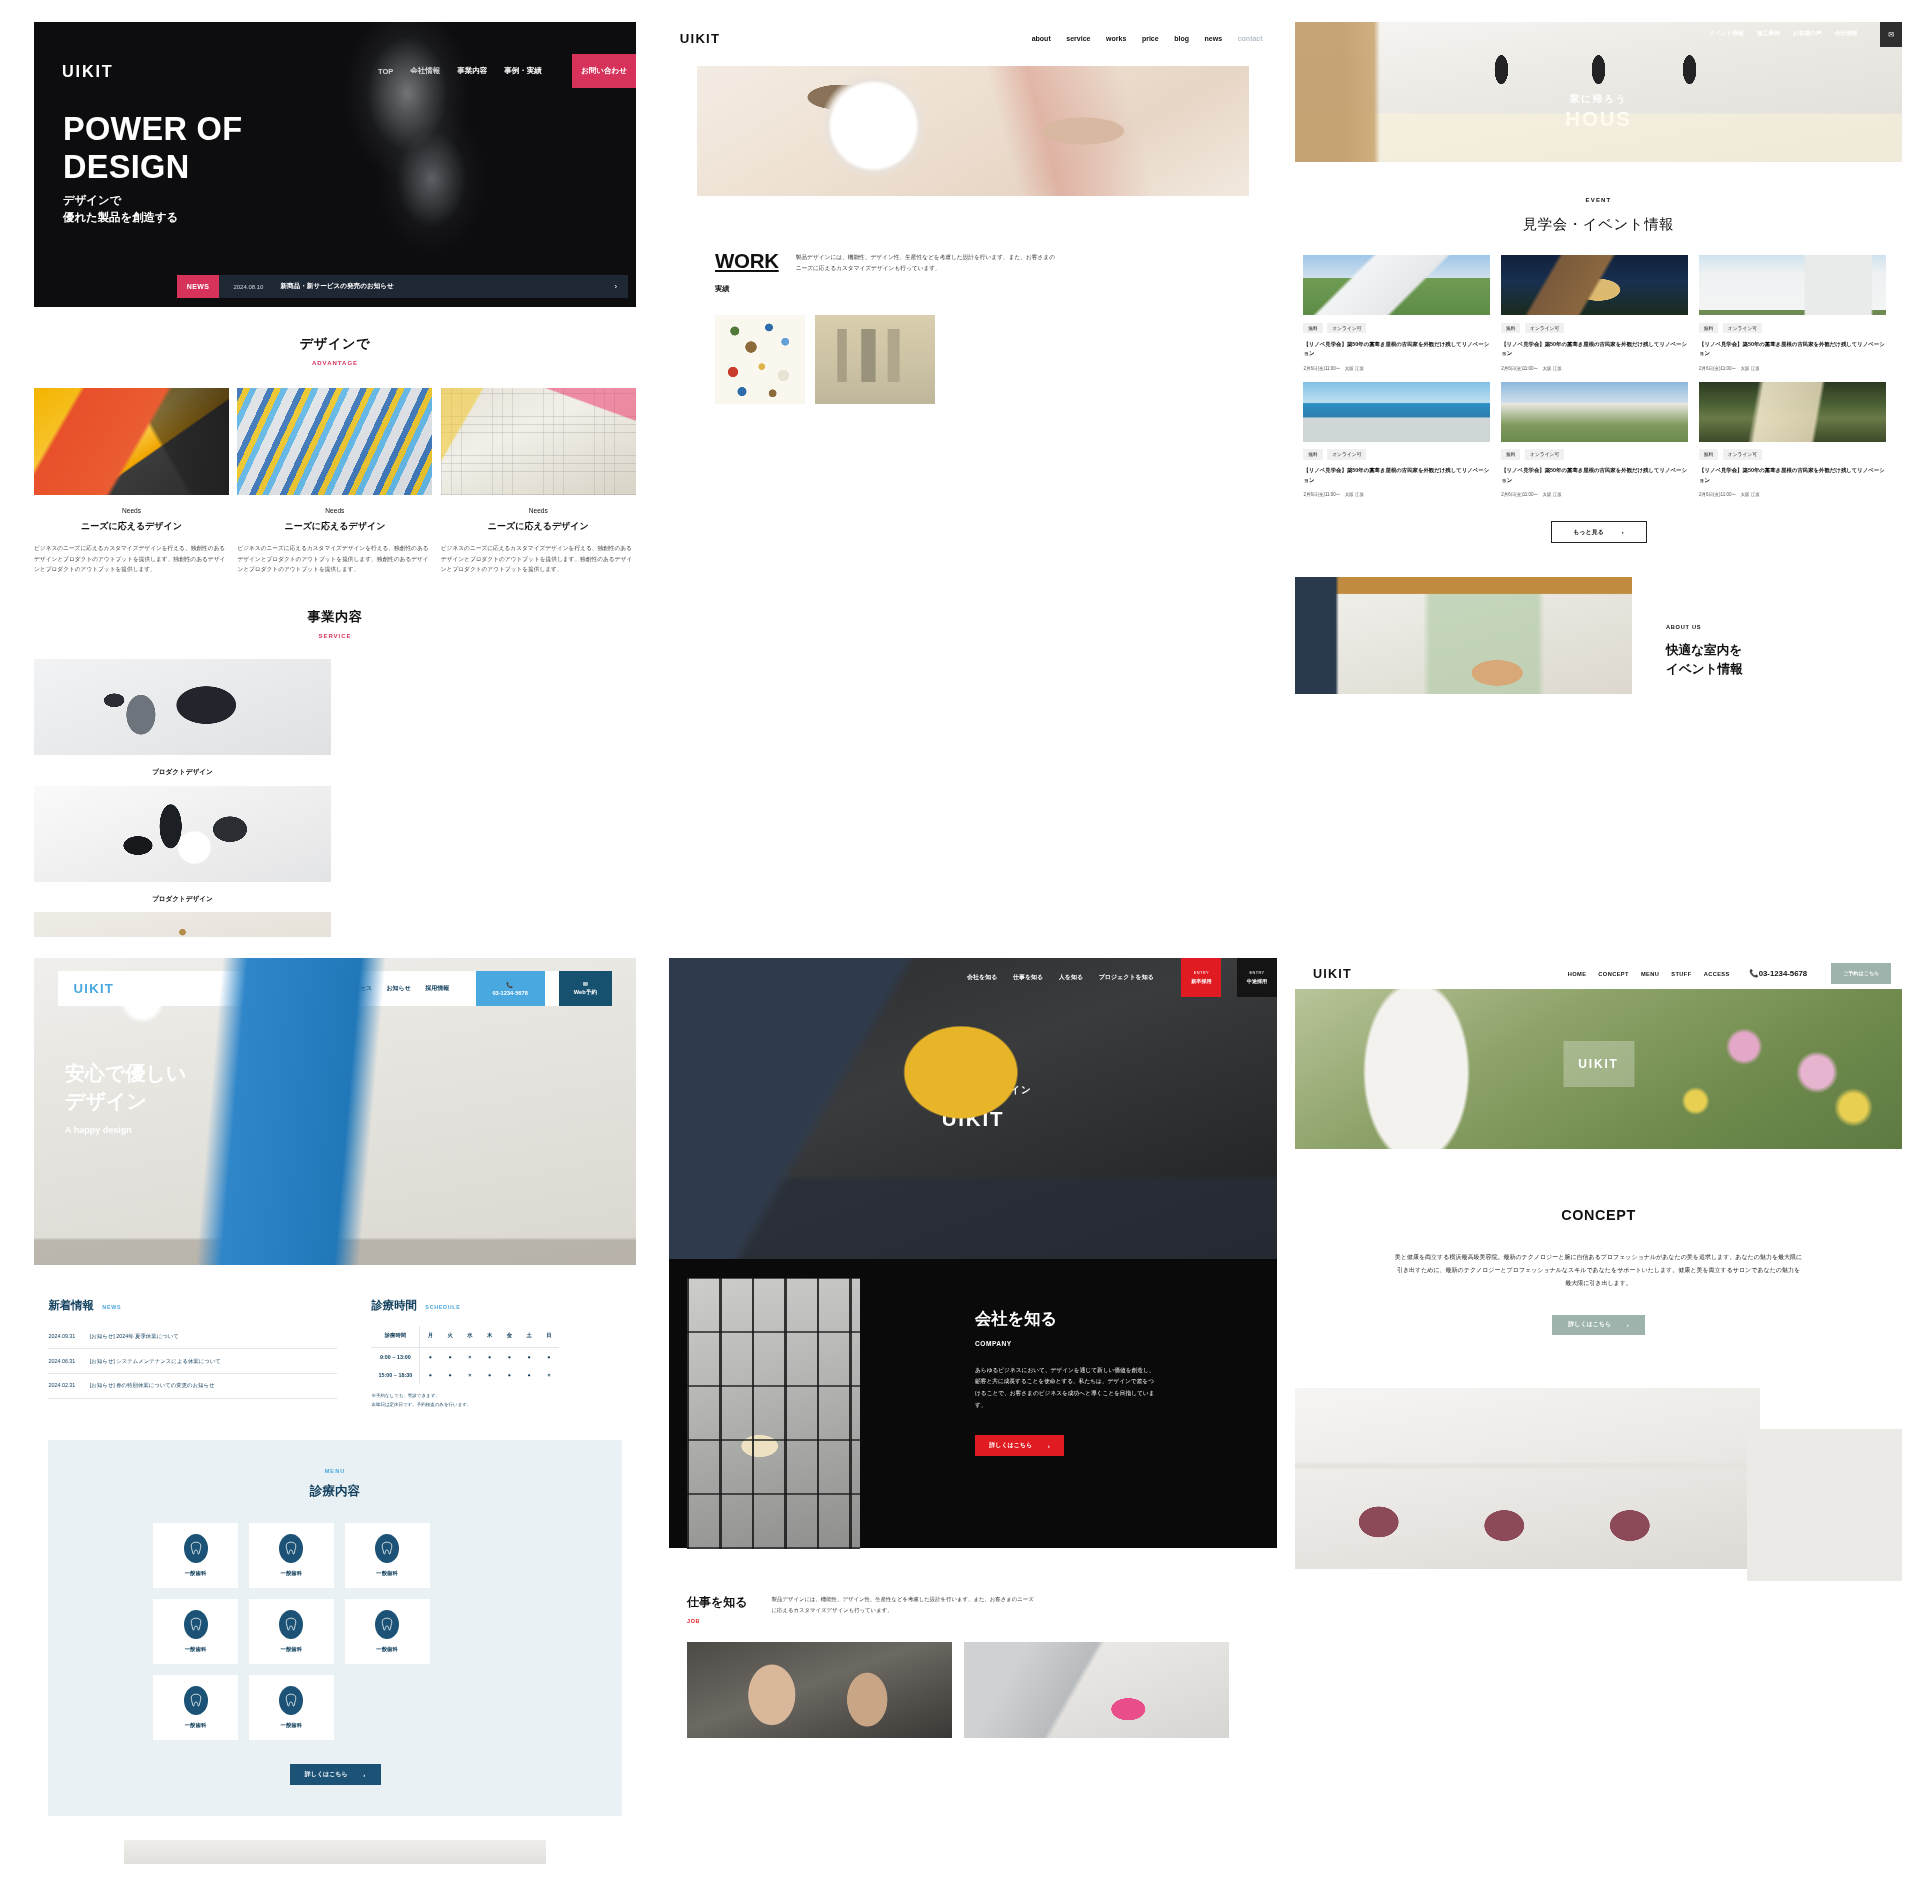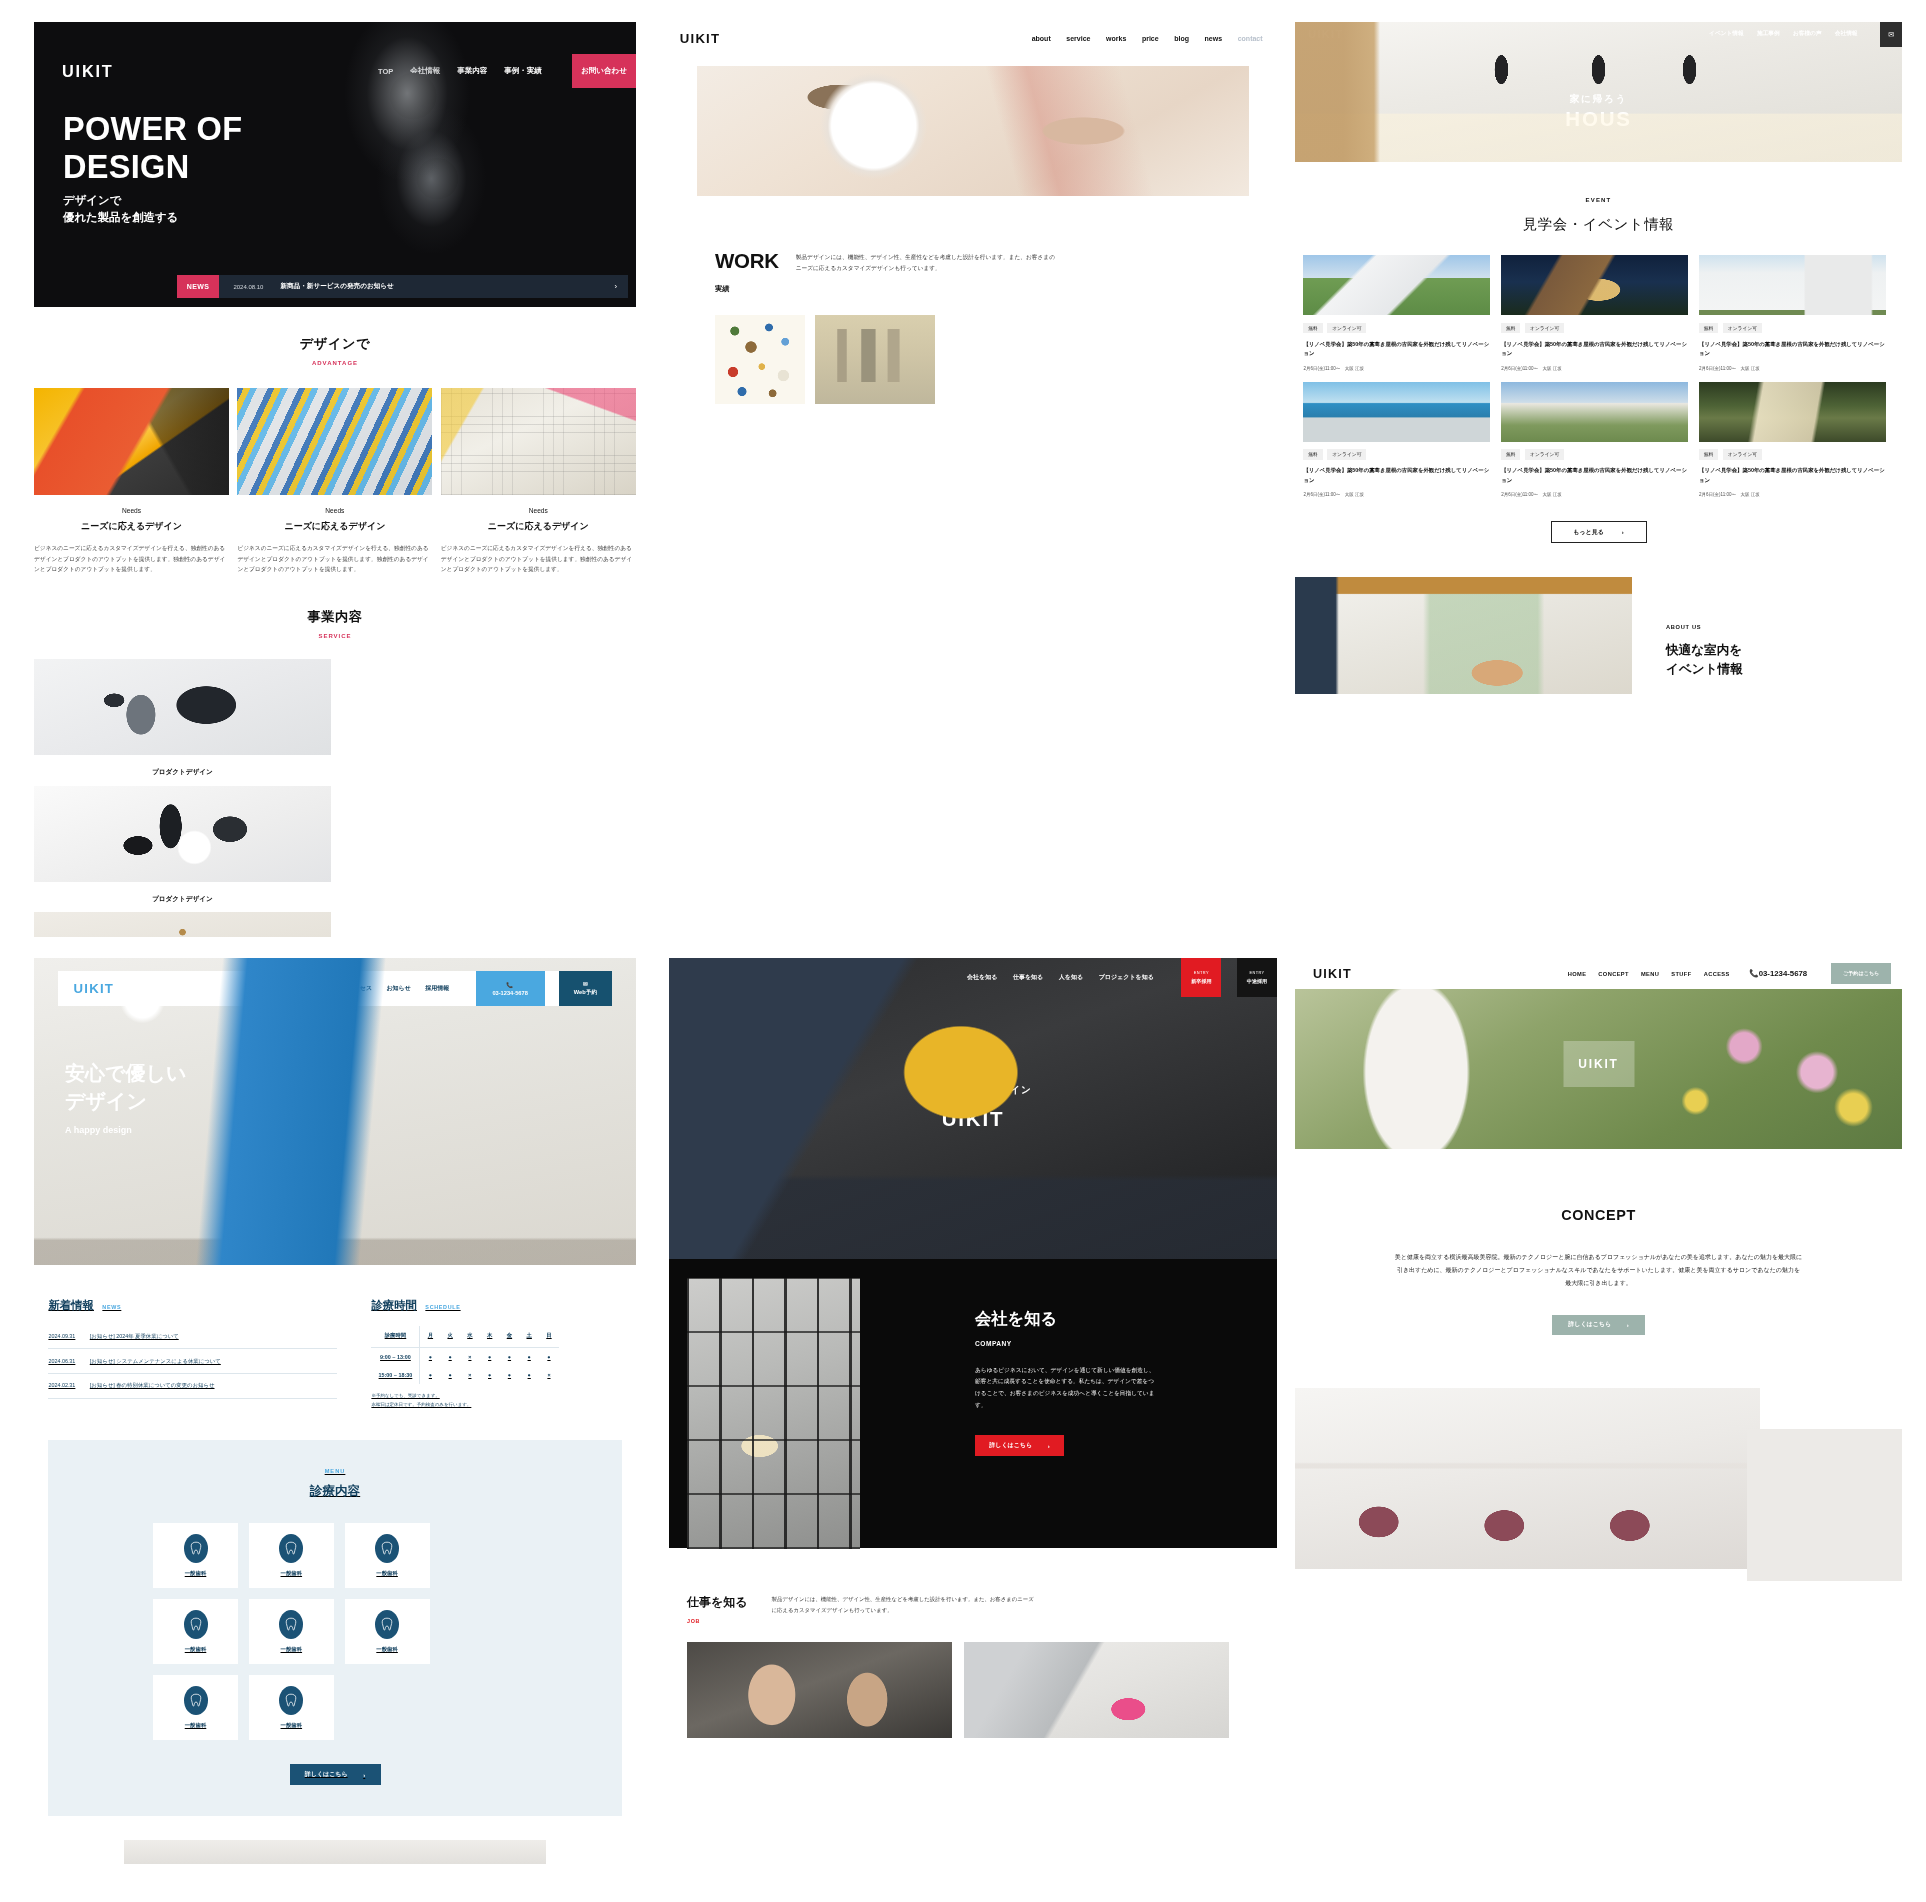--- a/index.html
+++ b/index.html
@@ -193,21 +193,21 @@
   .t2-menu a.muted { color:#b8c1cc; }
   .t2-hero { margin:10.8px 28px 0 28px; height:130px; }
   .t2-about { display:flex; margin-top:42px; }
   .t2-about-left { width:199px; padding-left:46px; }
   .t2-jp-head { font-size:21.7px; font-weight:700; line-height:1.3; color:#111; letter-spacing:1.2px;}
   .t2-about-label { font-size:7.2px; font-weight:700; margin-top:17px; color:#111;}
   .t2-about-body { font-size:5.7px; line-height:2.05; color:#333; margin-top:24px; width:138px;}
   .t2-viewmore { font-size:6.3px; font-weight:700; color:#111; margin-top:26.5px; display:inline-block; border-bottom:0.6px solid #111; padding-bottom:3px;}
   .t2-about-right { margin-left:14.4px; width:181px; height:205px; }
   .t2-work { margin-top:53px; padding-left:46px; display:flex; }
-  .t2-work-title { font-size:20.5px; font-weight:700; letter-spacing:-0.3px; color:#111;}
+  .t2-work-title { font-size:20.5px; font-weight:700; letter-spacing:-0.3px; color:#111;text-decoration:underline;}
   .t2-work-sub { font-size:7.2px; font-weight:700; margin-top:10.8px; color:#111;}
   .t2-work-desc { width:265px; font-size:5.7px; line-height:1.9; color:#333; margin-left:17px; margin-top:2.4px;}
   .t2-work-imgs { display:flex; gap:9.6px; margin-top:20.5px; padding-left:46px;}
   .t2-work-imgs .ph { width:90px; height:89px; }
   .t2-work-imgs .ph.wide { width:120px; }
 
   
   #t3 { left:1295px; top:21.7px; width:607px; height:915px; }
   .t3-hero { position:relative; width:607px; height:140px; }
   .t3-nav { position:absolute; top:0; left:0; width:100%; height:25px; display:flex; align-items:center; }
@@ -228,21 +228,21 @@
   .t3-item-meta { font-size:4.5px; color:#555; margin-top:7.2px; }
   .t3-more { width:96px; height:21.7px; border:0.6px solid #222; display:flex; align-items:center; justify-content:center;
       gap:18px; margin:24px auto 0 auto; font-size:6px; font-weight:700; color:#111;}
   .t3-aboutus { display:flex; margin-top:34px; align-items:flex-end;}
   .t3-aboutus .ph { width:337px; height:117px; }
   .t3-aboutus-txt { margin-left:34px; padding-bottom:15.6px;}
   .t3-aboutus-label { font-size:5.7px; font-weight:700; letter-spacing:0.7px; color:#111;}
   .t3-aboutus-h { font-size:12.6px; font-weight:700; line-height:1.5; color:#111; margin-top:10.8px;}
 
   
-  #t4 { left:34px; top:958px; width:602px; height:927px;text-decoration:underline; }
+  #t4 { left:34px; top:958px; width:602px; height:927px; }
   .t4-hero { position:relative; width:602px; height:307px; }
   .t4-navwrap { position:absolute; top:13.2px; left:24px; width:554px; height:35px; background:#fff; display:flex; align-items:center; }
   .t4-logo { color:#4aa8e0; font-size:13.2px; font-weight:700; letter-spacing:1.2px; margin-left:15.6px;}
   .t4-menu { margin-left:auto; display:flex; gap:14.4px; align-items:center; }
   .t4-menu a { font-size:6px; font-weight:700; color:#13415f; text-decoration:none;}
   .t4-tel { width:69px; height:35px; background:#4aa8e0; color:#fff; display:flex; flex-direction:column;
       align-items:center; justify-content:center; gap:1.8px; margin-left:12px; font-size:5.7px; font-weight:700;}
   .t4-web { width:53px; height:35px; background:#16516f; color:#fff; display:flex; flex-direction:column;
       align-items:center; justify-content:center; gap:1.8px; font-size:5.7px; font-weight:700;}
   .t4-hero-h1 { position:absolute; left:31px; top:101px; color:#fff; font-size:20px; font-weight:700; line-height:1.42;}

